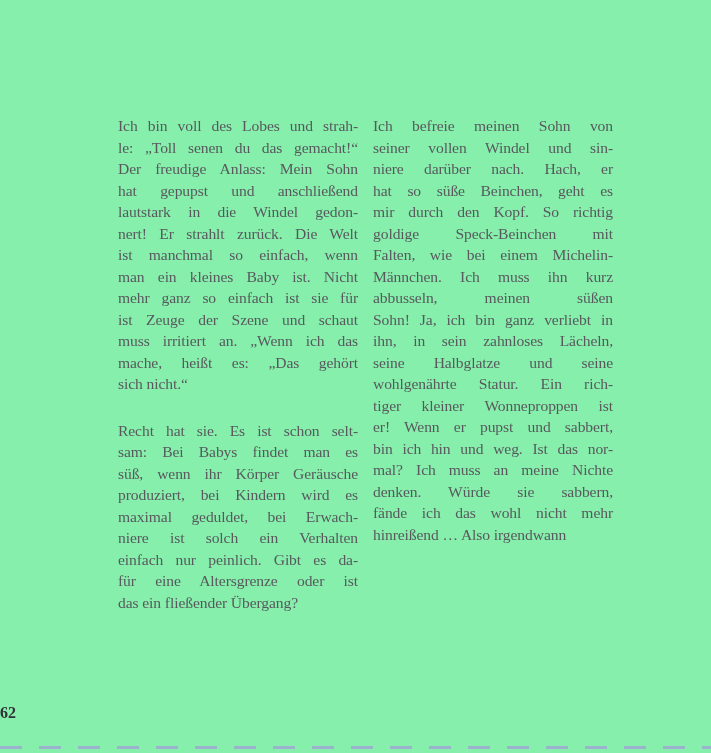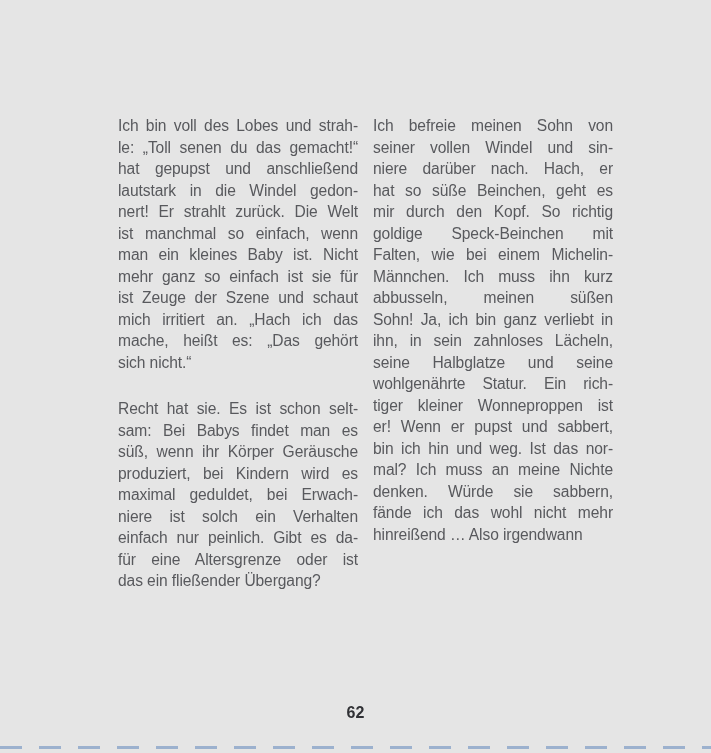--- a/index.html
+++ b/index.html
@@ -10,21 +10,22 @@
     width: 711px;
     height: 753px;
     background: #ffffff;
     font-family: "Liberation Sans", sans-serif;
     position: relative;
     overflow: hidden;
   }
   .page {
     position: absolute;
     inset: 0;
-    background: #e5e5e5;
+    background: #86efac;
+    font-family: Liberation Serif, serif;
   }
   .columns {
     position: absolute;
     left: 118px;
     top: 115px;
     width: 496px;
     display: flex;
     gap: 15px;
   }
   .col {
@@ -44,21 +45,21 @@
     height: 21.5px;
   }
   .line.last {
     text-align-last: left;
   }
   .page-number {
     position: absolute;
     top: 704px;
     left: 0;
     width: 100%;
-    text-align: center;
+    text-align: left;
     font-weight: bold;
     font-size: 16px;
     color: var(--pagenum-color, #303135);
   }
   .dashed-rule {
     position: absolute;
     left: 0;
     bottom: 4px;
     height: 3px;
     width: 100%;
@@ -73,28 +74,29 @@
 </style>
 </head>
 <body style="--text-color: #58595d; --pagenum-color: #303135; --dash-color: #9cb1ce;">
 
 <div class="page">
   <div class="columns">
     <div class="col">
         <div class="para">
           <div class="line">Ich bin voll des Lobes und strah-</div>
           <div class="line">le: „Toll senen du das gemacht!“</div>
+          <div class="line">Der freudige Anlass: Mein Sohn</div>
           <div class="line">hat gepupst und anschließend</div>
           <div class="line">lautstark in die Windel gedon-</div>
           <div class="line">nert! Er strahlt zurück. Die Welt</div>
           <div class="line">ist manchmal so einfach, wenn</div>
           <div class="line">man ein kleines Baby ist. Nicht</div>
           <div class="line">mehr ganz so einfach ist sie für</div>
           <div class="line">ist Zeuge der Szene und schaut</div>
-          <div class="line">mich irritiert an. „Hach ich das</div>
+          <div class="line">muss irritiert an. „Wenn ich das</div>
           <div class="line">mache, heißt es: „Das gehört</div>
           <div class="line last">sich nicht.“</div>
         </div>
         <div class="para">
           <div class="line">Recht hat sie. Es ist schon selt-</div>
           <div class="line">sam: Bei Babys findet man es</div>
           <div class="line">süß, wenn ihr Körper Geräusche</div>
           <div class="line">produziert, bei Kindern wird es</div>
           <div class="line">maximal geduldet, bei Erwach-</div>
           <div class="line">niere ist solch ein Verhalten</div>

